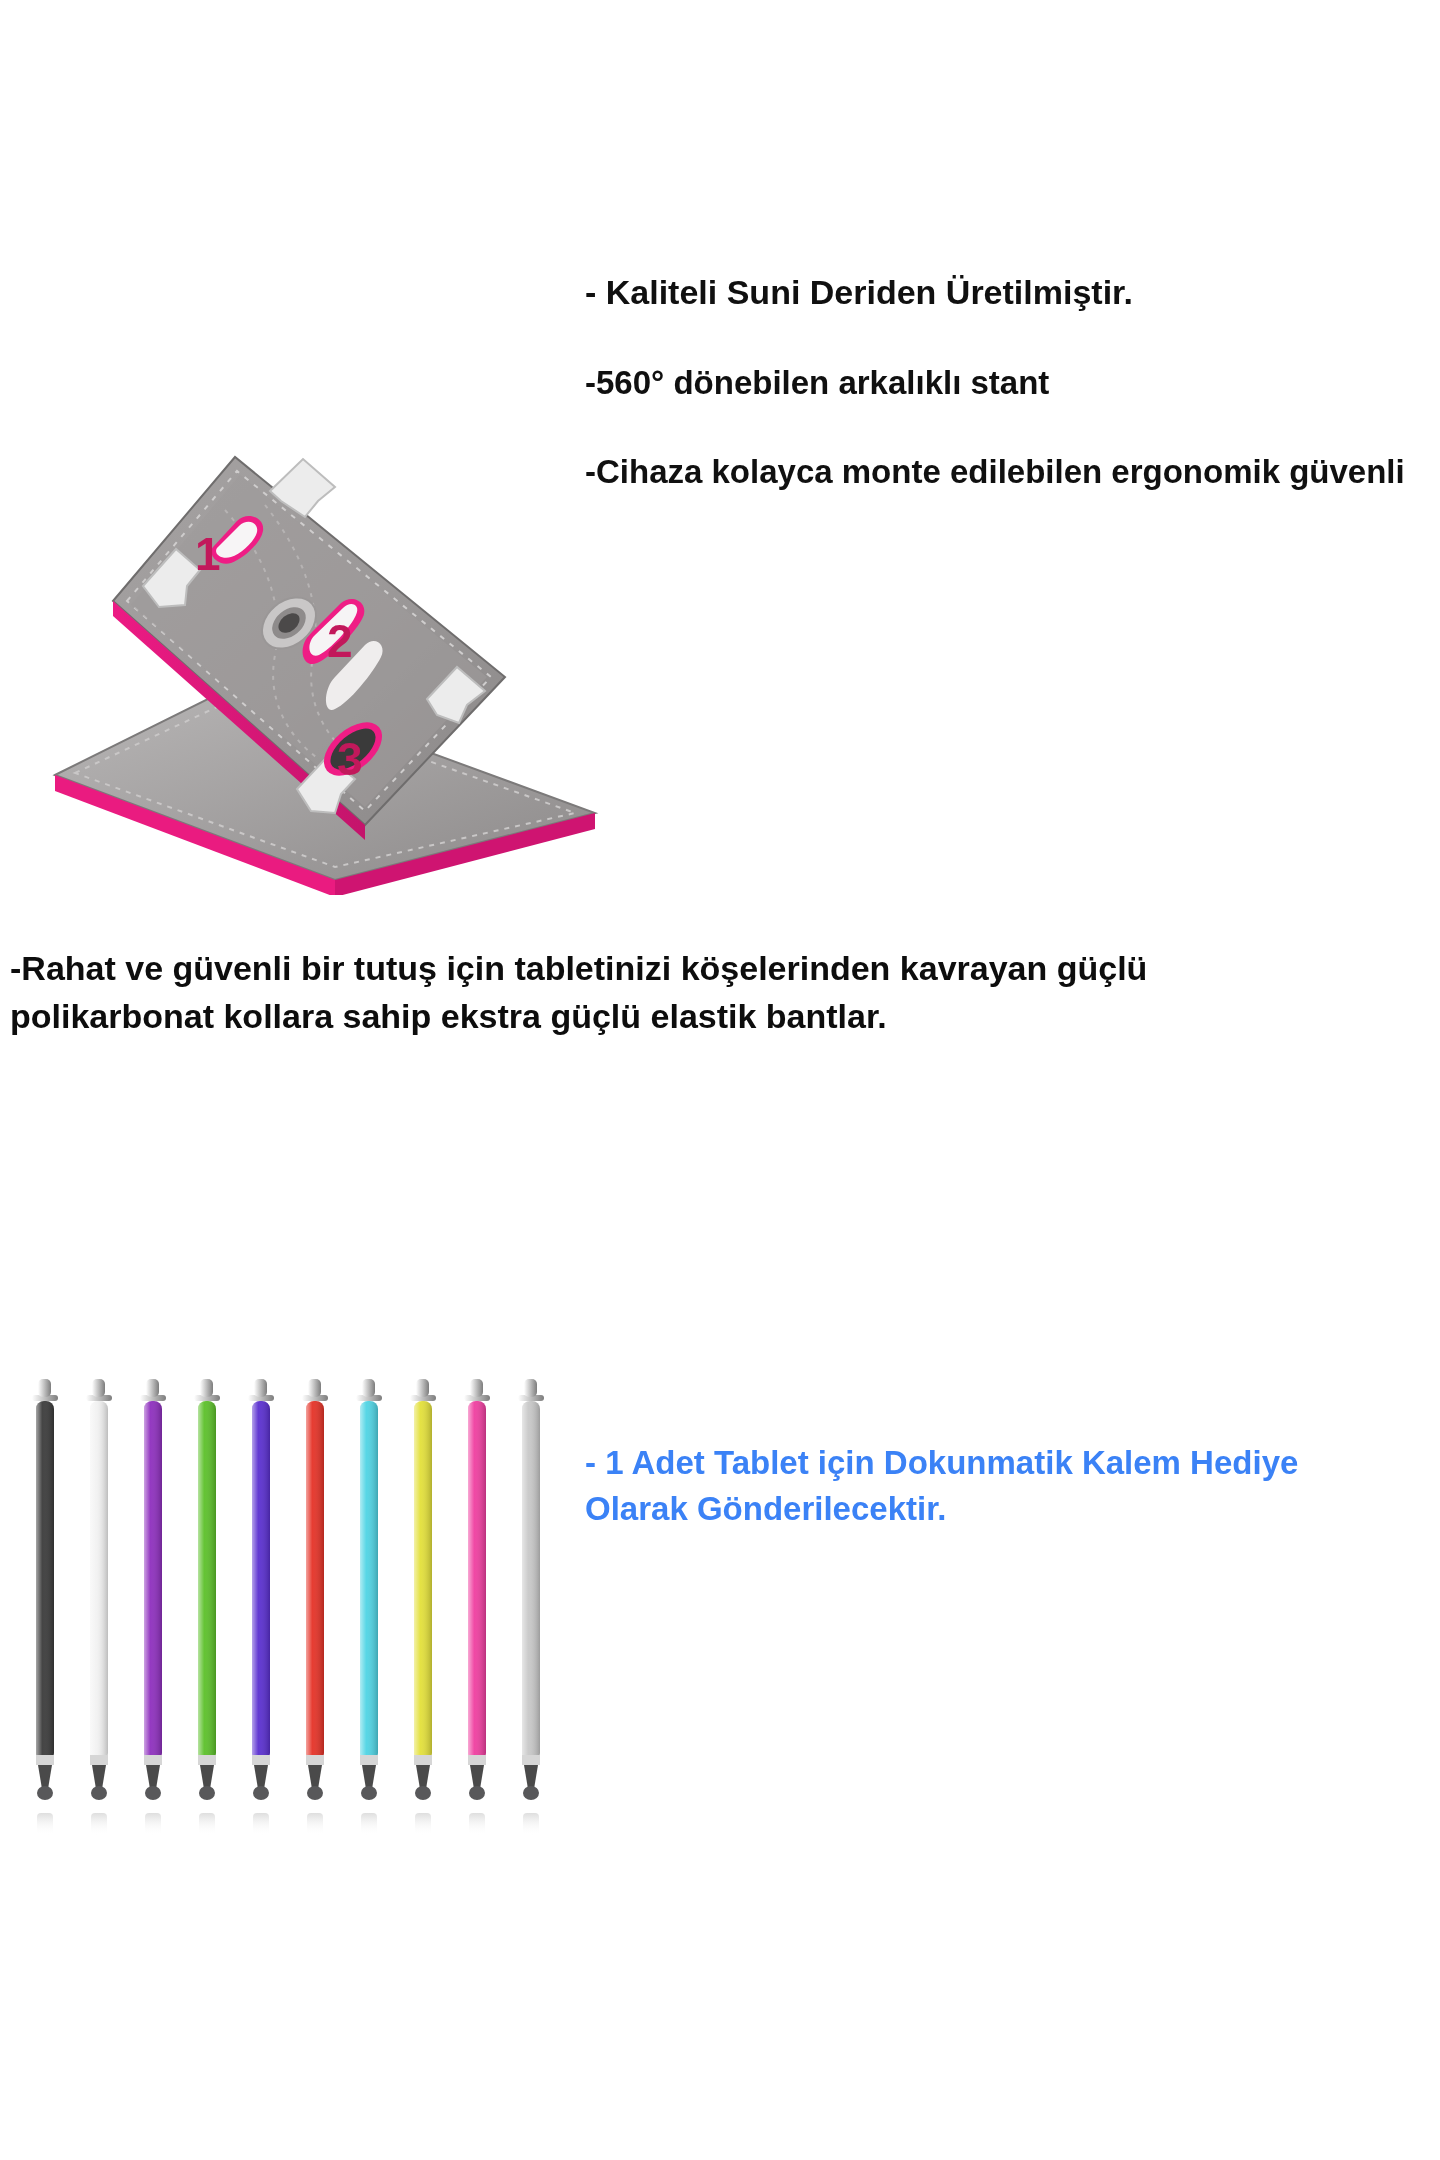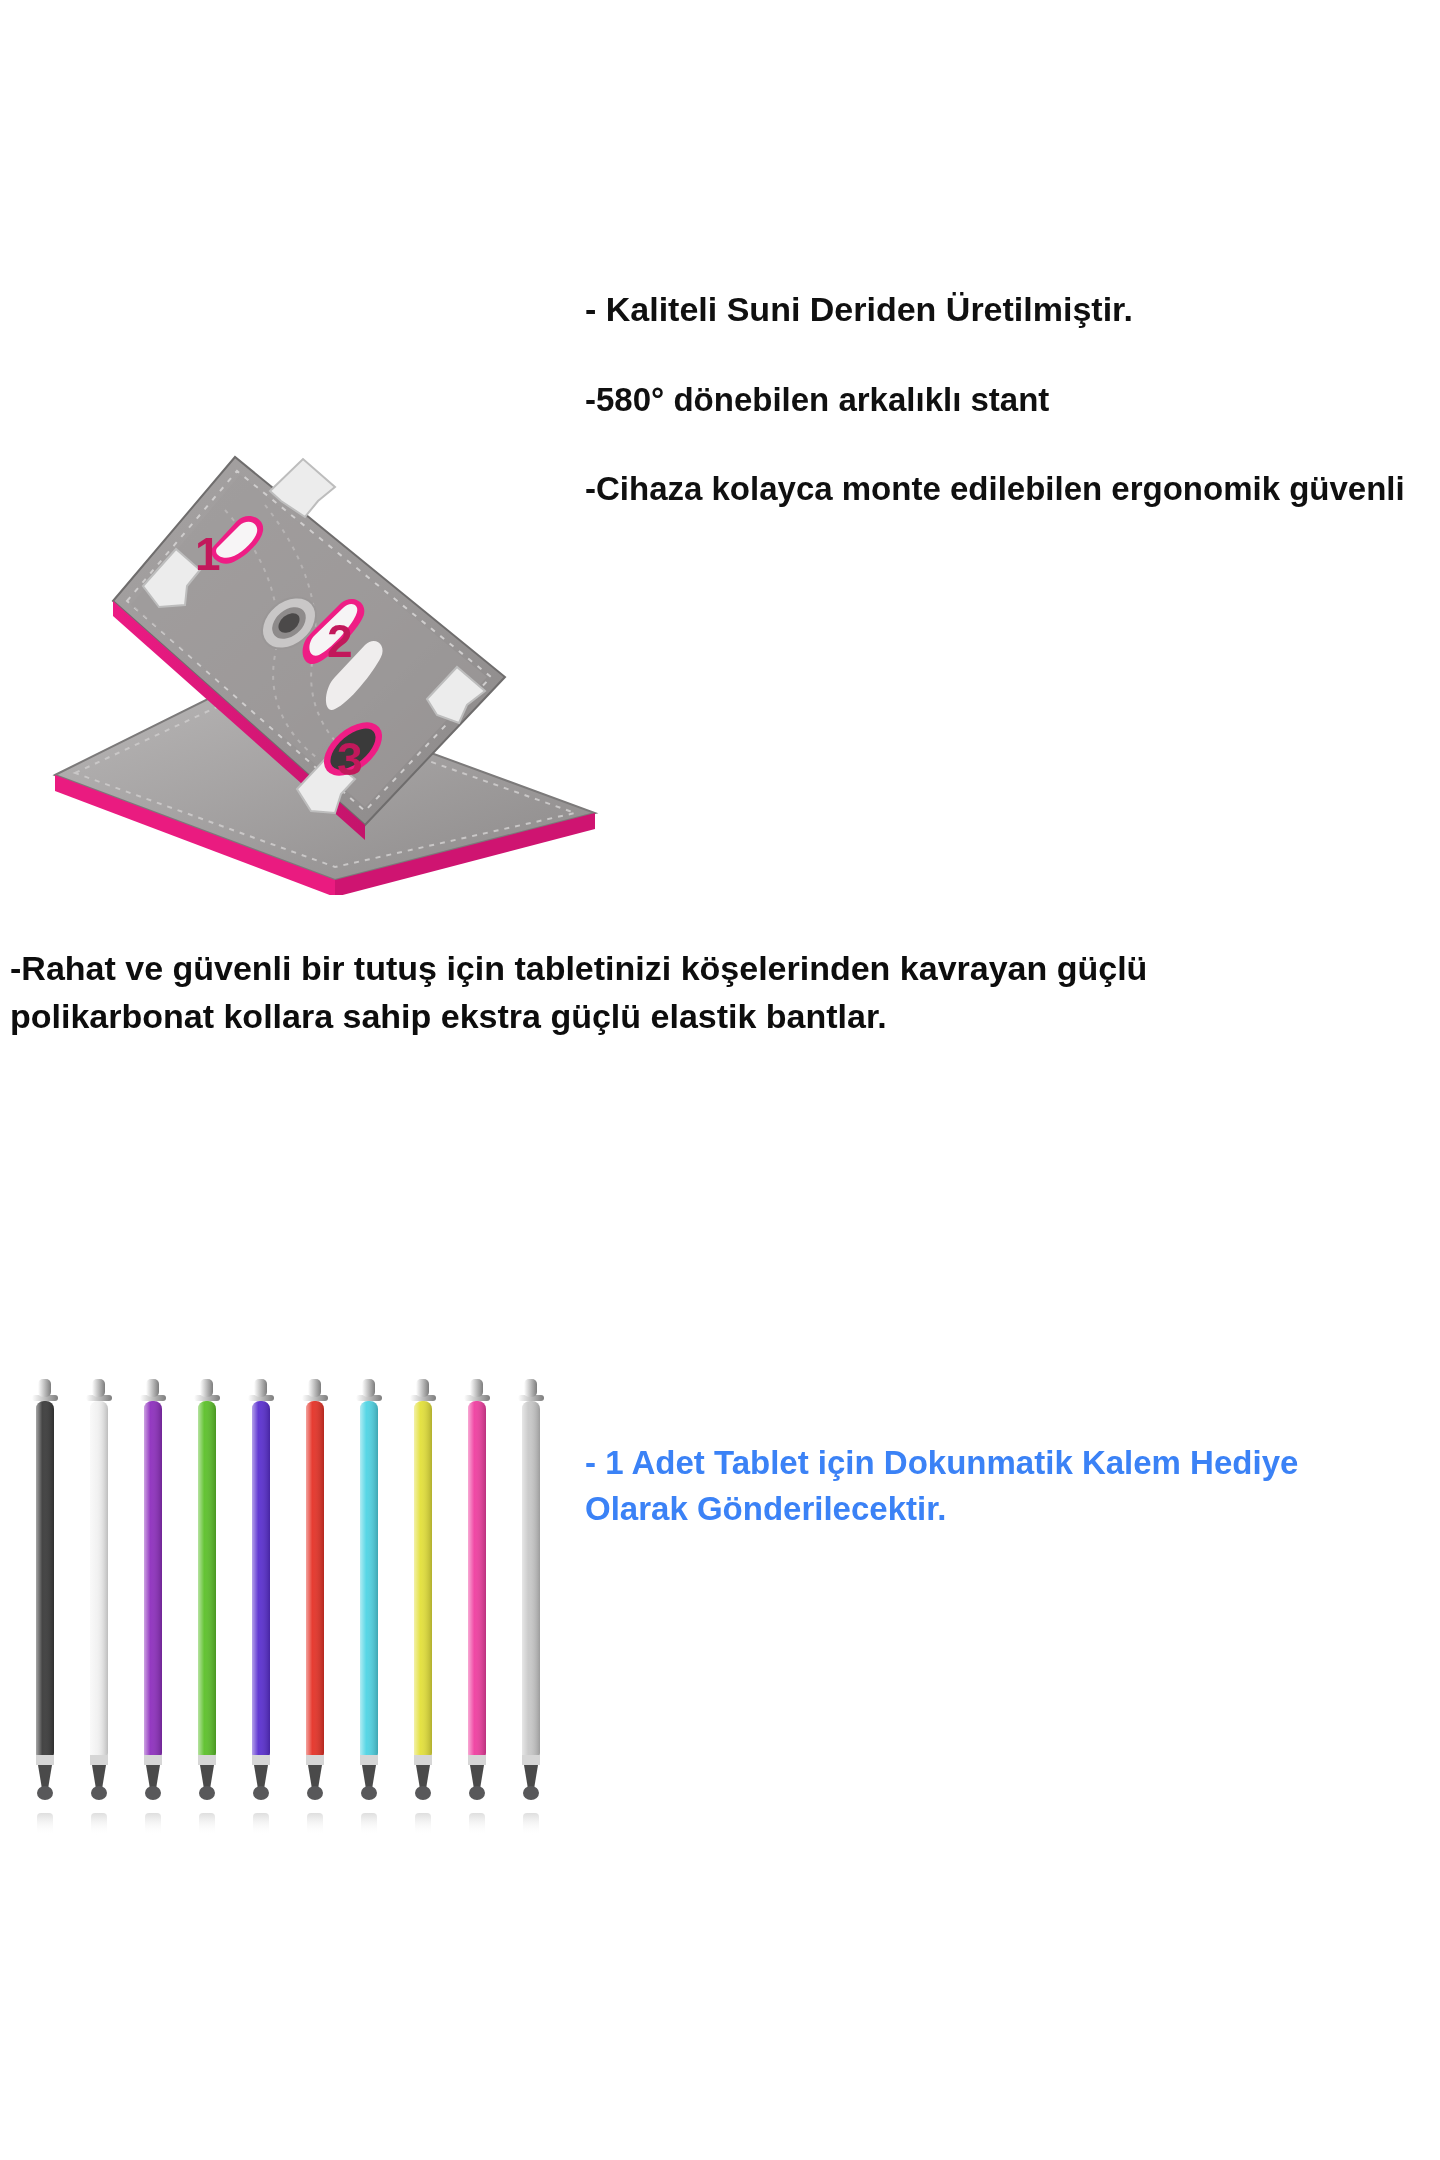--- a/index.html
+++ b/index.html
@@ -45,21 +45,20 @@
     left: 585px;
     top: 20px;
     width: 820px;
   }
   .bullet {
     font-size: 33px;
     line-height: 1.32;
     font-weight: 700;
     margin-bottom: 46px;
     color: #101010;
-    margin-top: 17px;
   }
   .bullet:first-child { font-size: 34px; }
 
   
   .paragraphs {
     position: absolute;
     left: 10px;
     top: 920px;
     width: 1330px;
   }
@@ -174,21 +173,21 @@
         </g>
 
         <text x="160" y="265" font-family="Liberation Sans, sans-serif" font-size="46" font-weight="700" fill="#c2185b">1</text>
         <text x="292" y="352" font-family="Liberation Sans, sans-serif" font-size="46" font-weight="700" fill="#c2185b">2</text>
         <text x="302" y="470" font-family="Liberation Sans, sans-serif" font-size="46" font-weight="700" fill="#c2185b">3</text>
       </svg>
     </div>
 
     <div class="bullets">
       <div class="bullet">- Kaliteli Suni Deriden Üretilmiştir.</div>
-      <div class="bullet">-580° dönebilen arkalıklı stant</div>
+      <div class="bullet">-560° dönebilen arkalıklı stant</div>
       <div class="bullet">-Cihaza kolayca monte edilebilen ergonomik güvenli</div>
     </div>
   </div>
 
   <div class="paragraphs">
     <p class="para">-Rahat ve güvenli bir tutuş için tabletinizi köşelerinden kavrayan güçlü polikarbonat kollara sahip ekstra güçlü elastik bantlar.</p>
   </div>
 
   <div class="section-pens">
 

